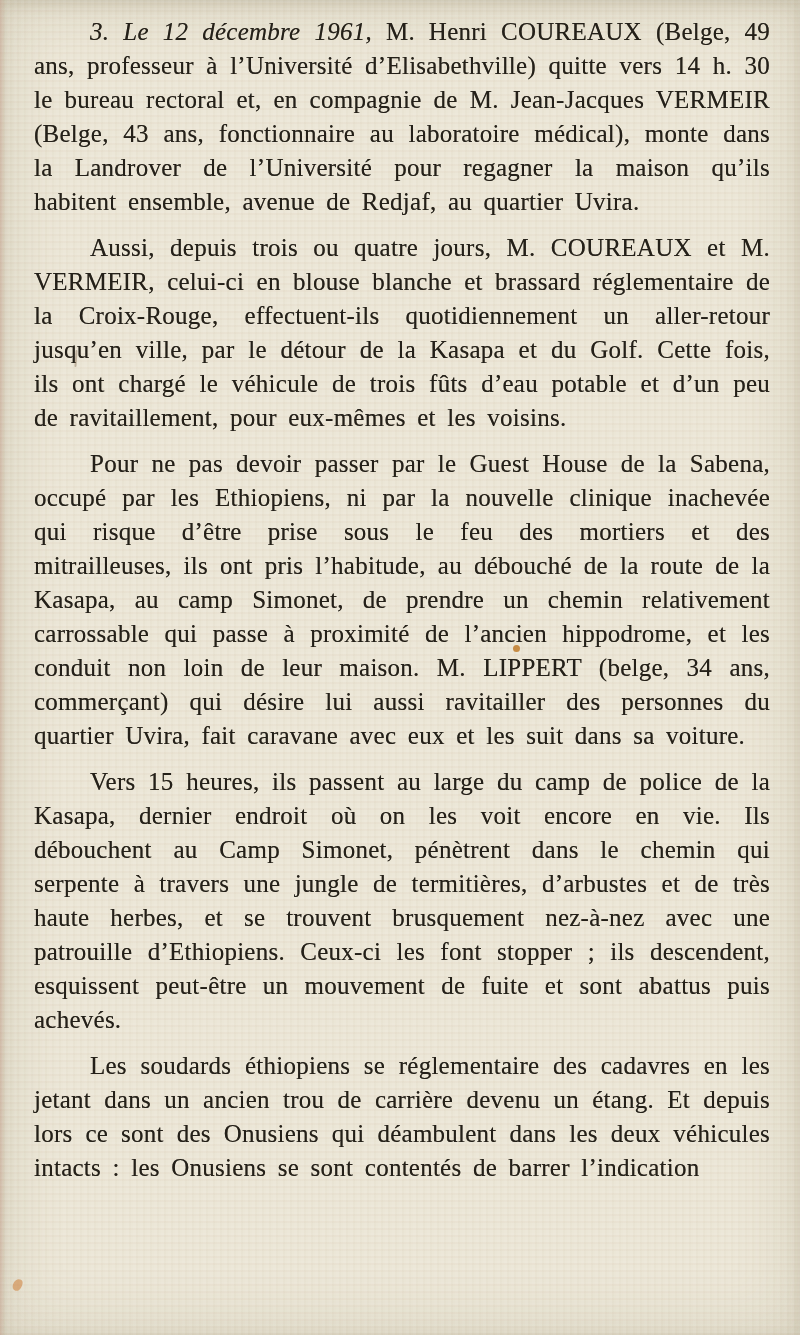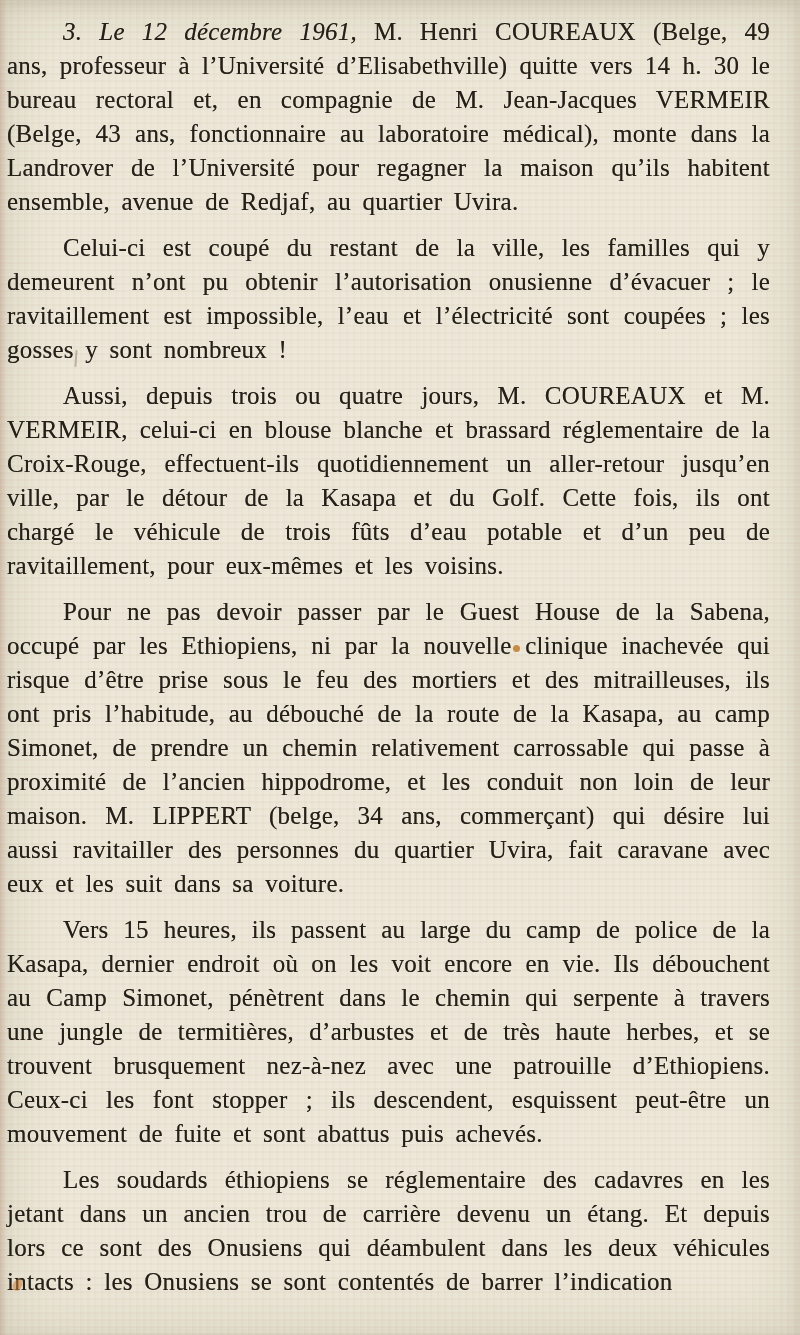--- a/index.html
+++ b/index.html
@@ -23,21 +23,21 @@
   
   .texture{
     position:absolute;inset:0;
     pointer-events:none;
     background-image:
       repeating-linear-gradient(0deg, rgba(201,164,142,.07) 0 2px, rgba(255,255,255,.05) 2px 4px, transparent 4px 7px),
       repeating-linear-gradient(90deg, rgba(255,255,255,.05) 0 3px, rgba(160,140,100,.03) 3px 5px, transparent 5px 7px);
   }
   .text-block{
     position:relative;
-    padding:15px 30px 0 7px;
+    padding:15px 30px 0 34px;
     color:var(--ink);
   }
   .text-block p{
     margin:0 0 12px 0;
     font-size:25px;
     line-height:34px;
     text-align:justify;
     text-indent:56px;
     word-spacing:.2em;
     letter-spacing:.01em;
@@ -60,21 +60,20 @@
 </head>
 <body>
 
 <div class="page">
   <div class="texture"></div>
   <div class="edge-line"></div>
 
   <article class="text-block">
     <p><span class="lead-italic">3. Le 12 décembre 1961,</span><span> M. Henri COUREAUX (Belge, 49 ans, professeur à l’Université d’Elisabethville) quitte vers 14 h. 30 le bureau rectoral et, en compagnie de M. Jean-Jacques VERMEIR (Belge, 43 ans, fonctionnaire au laboratoire médical), monte dans la Landrover de l’Université pour regagner la maison qu’ils habitent ensemble, avenue de Redjaf, au quartier Uvira.</span></p>
 
-    <p><span>Celui-ci est coupé du restant de la ville, les familles qui y demeurent n’ont pu obtenir l’autorisation onusienne d’évacuer ; le ravitaillement est impossible, l’eau et l’électricité sont coupées ; les gosses y sont nombreux !</span></p>
 
     <p><span>Aussi, depuis trois ou quatre jours, M. COUREAUX et M. VERMEIR, celui-ci en blouse blanche et brassard réglementaire de la Croix-Rouge, effectuent-ils quotidiennement un aller-retour jusqu’en ville, par le détour de la Kasapa et du Golf. Cette fois, ils ont chargé le véhicule de trois fûts d’eau potable et d’un peu de ravitaillement, pour eux-mêmes et les voisins.</span></p>
 
     <p><span>Pour ne pas devoir passer par le Guest House de la Sabena, occupé par les Ethiopiens, ni par la nouvelle clinique inachevée qui risque d’être prise sous le feu des mortiers et des mitrailleuses, ils ont pris l’habitude, au débouché de la route de la Kasapa, au camp Simonet, de prendre un chemin relativement carrossable qui passe à proximité de l’ancien hippodrome, et les conduit non loin de leur maison. M. LIPPERT (belge, 34 ans, commerçant) qui désire lui aussi ravitailler des personnes du quartier Uvira, fait caravane avec eux et les suit dans sa voiture.</span></p>
 
     <p><span>Vers 15 heures, ils passent au large du camp de police de la Kasapa, dernier endroit où on les voit encore en vie. Ils débouchent au Camp Simonet, pénètrent dans le chemin qui serpente à travers une jungle de termitières, d’arbustes et de très haute herbes, et se trouvent brusquement nez-à-nez avec une patrouille d’Ethiopiens. Ceux-ci les font stopper ; ils descendent, esquissent peut-être un mouvement de fuite et sont abattus puis achevés.</span></p>
 
     <p><span>Les soudards éthiopiens se réglementaire des cadavres en les jetant dans un ancien trou de carrière devenu un étang. Et depuis lors ce sont des Onusiens qui déambulent dans les deux véhicules intacts : les Onusiens se sont contentés de barrer l’indication</span></p>
   </article>
 

